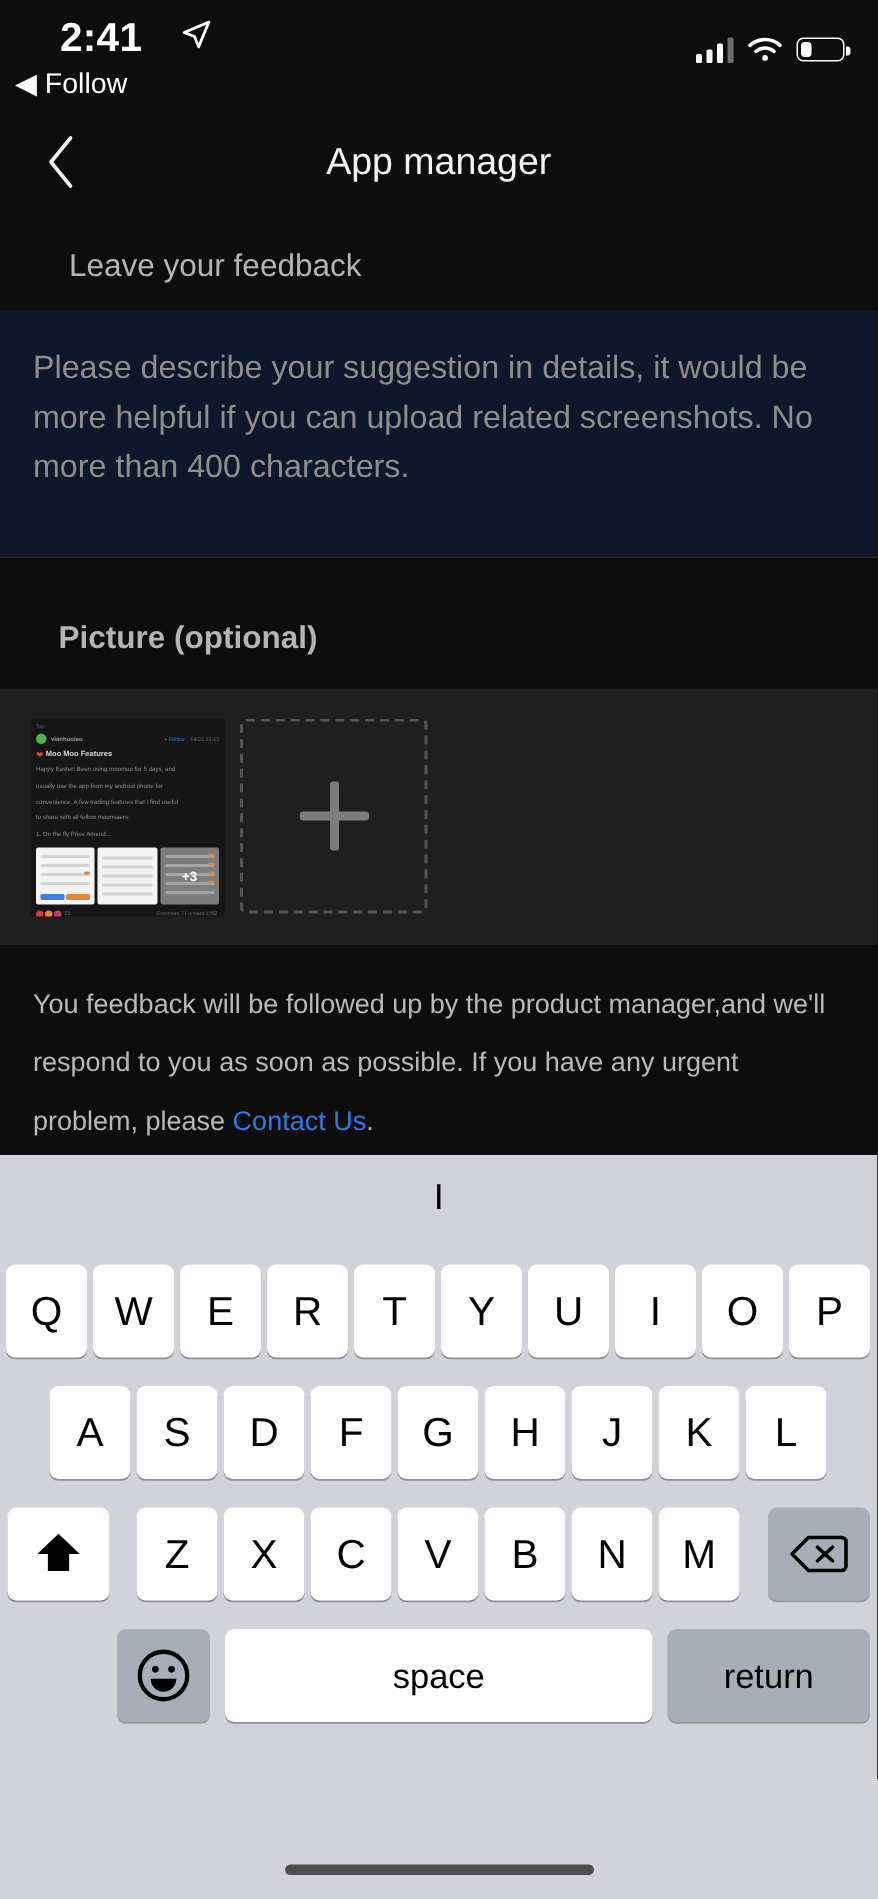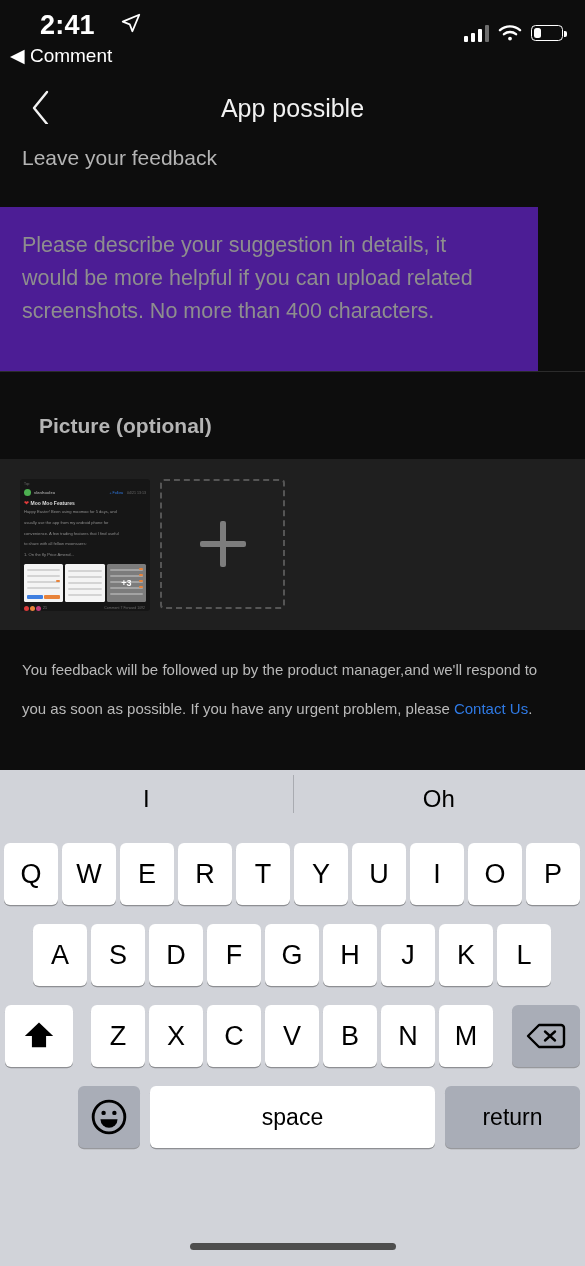--- a/index.html
+++ b/index.html
@@ -45,21 +45,21 @@
     position:absolute; right:18px; top:0; height:64px;
     display:flex; align-items:center; font-size:23px; color:#757575;
   }
 
   
   .sec-head { width:585px; background:#0d0d0d; display:flex; align-items:center; }
   .sec-head span { font-size:21px; color:#b4b4b4; padding-left:22px; }
   .hairline { width:585px; height:1px; background:#2b2b2b; }
 
   
-  .feedback-area { position:absolute; top:207px; left:0; width:538px; height:164px; background:#4c1d95; }
+  .feedback-area { position:absolute; top:207px; left:0; width:585px; height:164px; background:#0f172a; }
   .feedback-ph {
     padding:22px 38px 0 22px;
     font-size:21.5px; line-height:33px; color:#8e8e8e;
   }
 
   
   .pic-body { position:absolute; top:459px; left:0; width:585px; height:171px; background:#1f1f1f; }
 
   .thumb {
     position:absolute; left:20px; top:20px; width:130px; height:132px;
@@ -98,21 +98,21 @@
   }
   .plus { position:relative; width:46px; height:46px; }
   .plus::before, .plus::after { content:""; position:absolute; background:#7d7d7d; border-radius:2px; }
   .plus::before { left:0; right:0; top:50%; height:6px; margin-top:-3px; }
   .plus::after { top:0; bottom:0; left:50%; width:6px; margin-left:-3px; }
 
   
   .note {
     position:absolute; top:630px; left:0; width:585px; height:102px;
     background:#0d0d0d; padding:20px 24px 0 22px;
-    font-size:15px; line-height:39px; color:#b9b9b9;
+    font-size:18px; line-height:39px; color:#b9b9b9;
   }
   .note a { color:#2f7ae5; text-decoration:none; }
 
   
   .kb { position:absolute; top:770px; left:0; width:585px; height:496px; background:#d1d3d9; }
   .predict { position:absolute; top:0; left:0; width:585px; height:58px; display:flex; align-items:center; }
   .pred { flex:1; text-align:center; font-size:24px; color:#000; position:relative; }
   .pred + .pred::before { content:""; position:absolute; left:0; top:-10px; height:38px; width:1px; background:#a9abb1; }
 
   .key {
@@ -128,21 +128,21 @@
 </head>
 <body>
 
 <div class="statusbar">
   <div class="sb-time">2:41</div>
   <svg class="sb-loc" viewBox="0 0 24 24">
     <path d="M21 3 3 10.5l7.6 2.9L13.5 21z" fill="none" stroke="#fff" stroke-width="2" stroke-linejoin="round"></path>
   </svg>
   <div class="sb-search">
     <span>◀</span>
-    <span>Comment</span>
+    <span>Follow</span>
   </div>
   <div class="sb-right">
     <div class="bars">
         <i></i>
         <i></i>
         <i></i>
         <i></i>
       </div>
     <svg width="24" height="18" viewBox="0 0 24 18">
       <path d="M2 6.2A15 15 0 0 1 22 6.2" fill="none" stroke="#fff" stroke-width="2.4" stroke-linecap="round"></path>
@@ -154,24 +154,24 @@
       </div>
   </div>
 </div>
 
 <div class="navbar">
   <div class="nav-back">
     <svg width="22" height="38" viewBox="0 0 22 38">
       <path d="M17 3 4 19l13 16" fill="none" stroke="#f2f2f2" stroke-width="2.4" stroke-linecap="round" stroke-linejoin="round"></path>
     </svg>
   </div>
-  <div class="nav-title">App possible</div>
-</div>
-
-<div class="sec-head" style="position:absolute;top:124px;left:0;height:67px;">
+  <div class="nav-title">App manager</div>
+</div>
+
+<div class="sec-head" style="position:absolute;top:144px;left:0;height:67px;padding-left:24px;">
   <span>Leave your feedback</span>
 </div>
 <div class="feedback-area">
   <div class="feedback-ph">Please describe your suggestion in details, it would be more helpful if you can upload related screenshots. No more than 400 characters.</div>
 </div>
 <div class="hairline" style="position:absolute;top:371px;left:0;"></div>
 
 <div class="sec-head" style="position:absolute;top:392px;left:17px;height:67px;font-weight:bold;">
   <span>Picture (optional)</span>
 </div>
@@ -244,21 +244,20 @@
 <div class="hairline" style="position:absolute;top:630px;left:0;"></div>
 
 <div class="note">
   <span>You feedback will be followed up by the product manager,and we'll respond to you as soon as possible. If you have any urgent problem, please </span><a href="#">Contact Us</a><span>.</span>
 </div>
 
 <div class="kb">
 
   <div class="predict">
     <div class="pred">I</div>
-    <div class="pred">Oh</div>
   </div>
 
   <div class="key" style="left:4px;top:73px;width:54px;height:62px;">Q</div>
   <div class="key" style="left:62px;top:73px;width:54px;height:62px;">W</div>
   <div class="key" style="left:120px;top:73px;width:54px;height:62px;">E</div>
   <div class="key" style="left:178px;top:73px;width:54px;height:62px;">R</div>
   <div class="key" style="left:236px;top:73px;width:54px;height:62px;">T</div>
   <div class="key" style="left:294px;top:73px;width:54px;height:62px;">Y</div>
   <div class="key" style="left:352px;top:73px;width:54px;height:62px;">U</div>
   <div class="key" style="left:410px;top:73px;width:54px;height:62px;">I</div>

